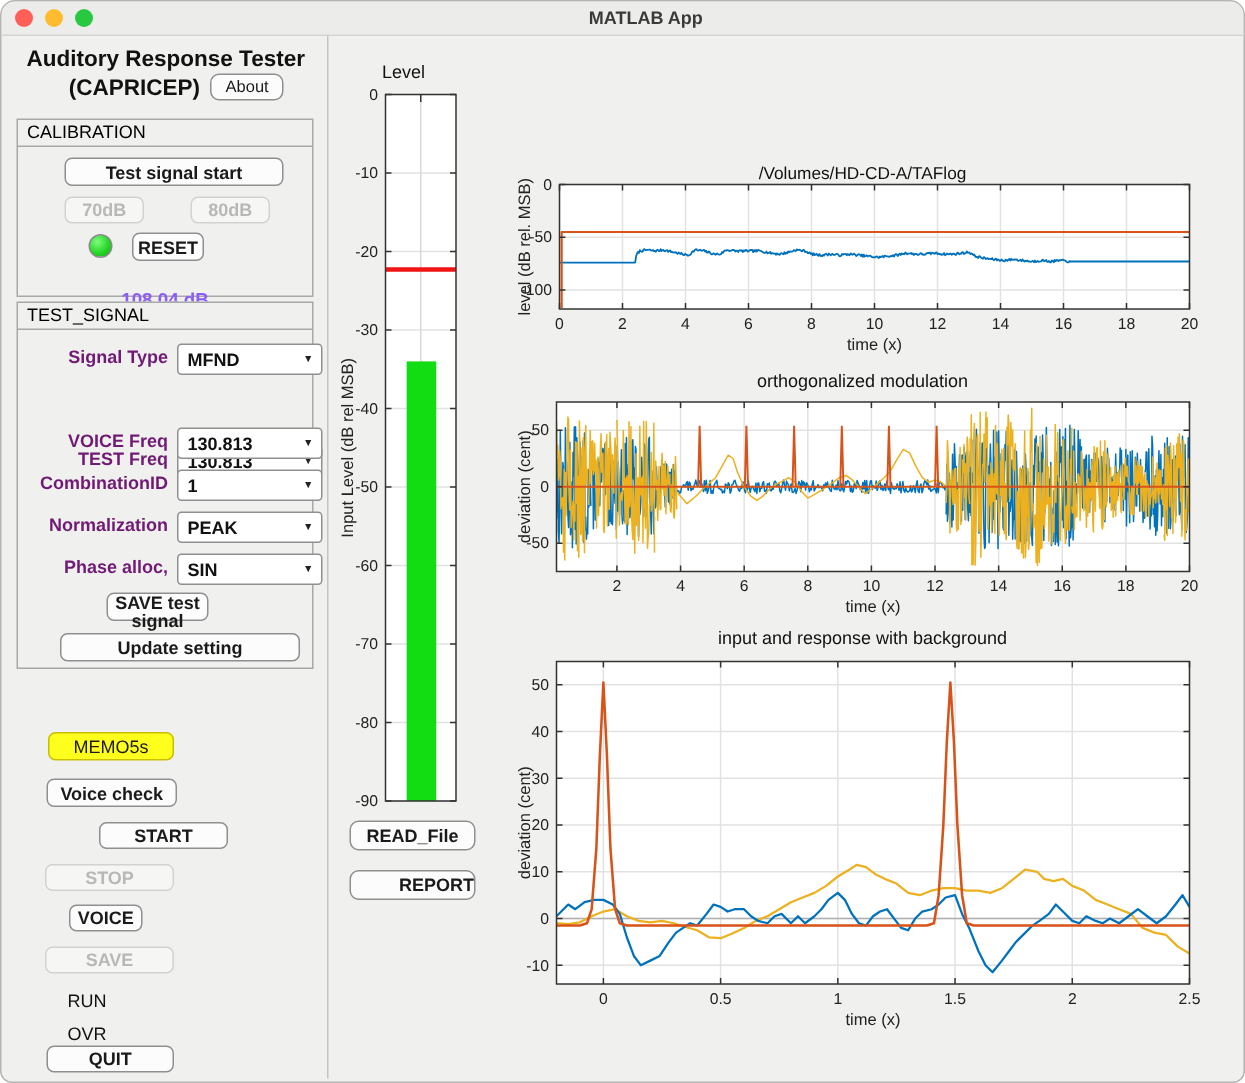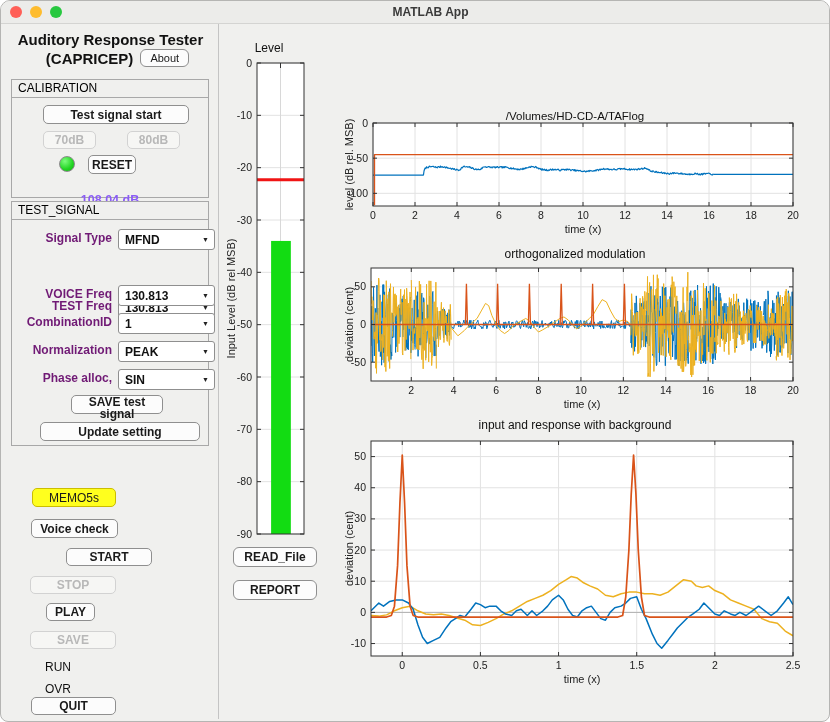--- a/index.html
+++ b/index.html
@@ -107,29 +107,29 @@
         </div>
       </div>
       <div class="abs" style="left:0;top:167px;width:100%;height:19px;">
         <span class="rowlabel">Phase alloc,</span>
         <div class="select">
           <span class="val">SIN</span>
           <span class="caret">▼</span>
         </div>
       </div>
 
-      <button class="btn abs" style="left:59px;top:193px;width:92px;height:19px;">SAVE test signal</button>
+      <button class="btn abs" style="left:59px;top:193px;width:68px;height:19px;">SAVE test signal</button>
       <button class="btn abs" style="left:28px;top:220px;width:160px;height:19px;">Update setting</button>
     </div>
 
     <button class="btn memo abs" style="left:29px;top:464px;width:84px;height:19px;">MEMO5s</button>
     <button class="btn abs" style="left:28px;top:495px;width:87px;height:19px;">Voice check</button>
     <button class="btn abs" style="left:27px;top:524px;width:86px;height:18px;margin-left:36px;">START</button>
     <button class="btn disabled abs" style="left:27px;top:552px;width:86px;height:18px;">STOP</button>
-    <button class="btn abs" style="left:43px;top:579px;width:49px;height:18px;">PLAY</button>
+    <button class="btn abs" style="left:43px;top:579px;width:49px;height:18px;">VOICE</button>
     <button class="btn disabled abs" style="left:27px;top:607px;width:86px;height:18px;">SAVE</button>
     <span class="plainlabel" style="left:42px;top:636px;">RUN</span>
     <span class="plainlabel" style="left:42px;top:658px;">OVR</span>
     <button class="btn abs" style="left:28px;top:673px;width:85px;height:18px;">QUIT</button>
   </div>
 
   <div class="plot-title" style="left:222px;top:40px;width:92px;font-size:12px;">Level</div>
   <svg class="chart" id="chart-0" width="92" height="492" style="left: 222px; top: 55px;">
       <rect x="34" y="7" width="47" height="471" fill="#fff"></rect>
       <line x1="34" y1="7" x2="81" y2="7" stroke="#e2e2e2"></line>
@@ -179,21 +179,21 @@
       <text x="29" y="376.83333333333337" text-anchor="end">-70</text>
       <line x1="34" y1="425.6666666666667" x2="38" y2="425.6666666666667" stroke="#333"></line>
       <line x1="81" y1="425.6666666666667" x2="77" y2="425.6666666666667" stroke="#333"></line>
       <text x="29" y="429.1666666666667" text-anchor="end">-80</text>
       <line x1="34" y1="478" x2="38" y2="478" stroke="#333"></line>
       <line x1="81" y1="478" x2="77" y2="478" stroke="#333"></line>
       <text x="29" y="481.5" text-anchor="end">-90</text>
       <text x="12" y="242.5" text-anchor="middle" class="axlabel" transform="rotate(-90 12 242.5)">Input Level (dB rel MSB)</text>
     </svg>
   <button class="btn abs" style="left:232px;top:546px;width:84px;height:20px;border-radius:6px;">READ_File</button>
-  <button class="btn abs" style="left:232px;top:579px;width:84px;height:20px;border-radius:6px;">REPORT</button>
+  <button class="btn abs" style="left:232px;top:579px;width:84px;height:20px;border-radius:6px;text-align:right;">REPORT</button>
 
   <div class="plot-title" style="left:330px;top:80px;width:488px;">
     <div>/Volumes/HD-CD-A/TAFlog</div>
     <div>File name: audResp20210711T035454.wav</div>
     <div>foT:130.813 Hz foV:130.813  Hz  Type:MFND  CAL:108.04 dB  Set: 2   3  10</div>
   </div>
   <svg class="chart" id="chart-1" width="468" height="126" style="left: 340px; top: 112px;">
       <rect x="32" y="10" width="420" height="83" fill="#fff"></rect>
       <line x1="32" y1="10" x2="32" y2="93" stroke="#e2e2e2"></line>
       <line x1="74" y1="10" x2="74" y2="93" stroke="#e2e2e2"></line>

